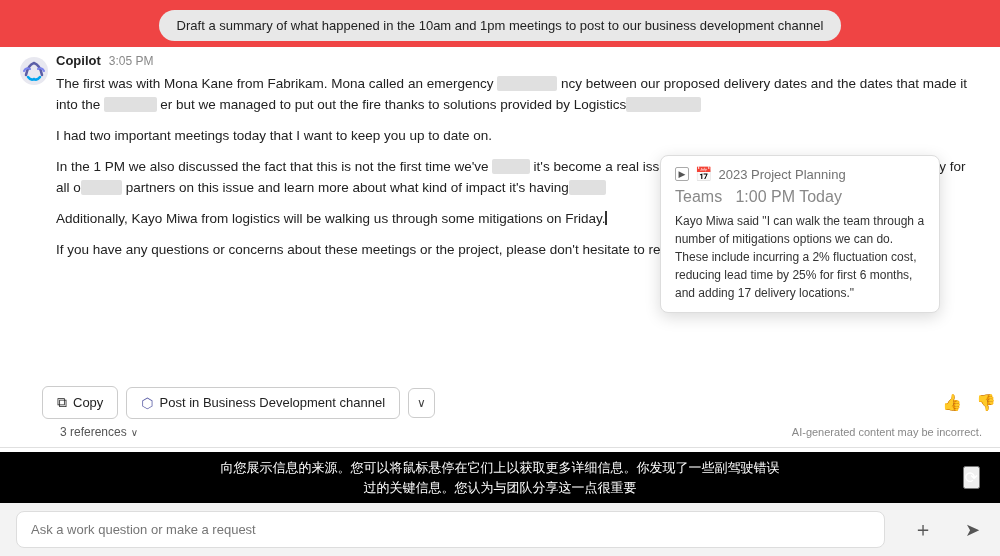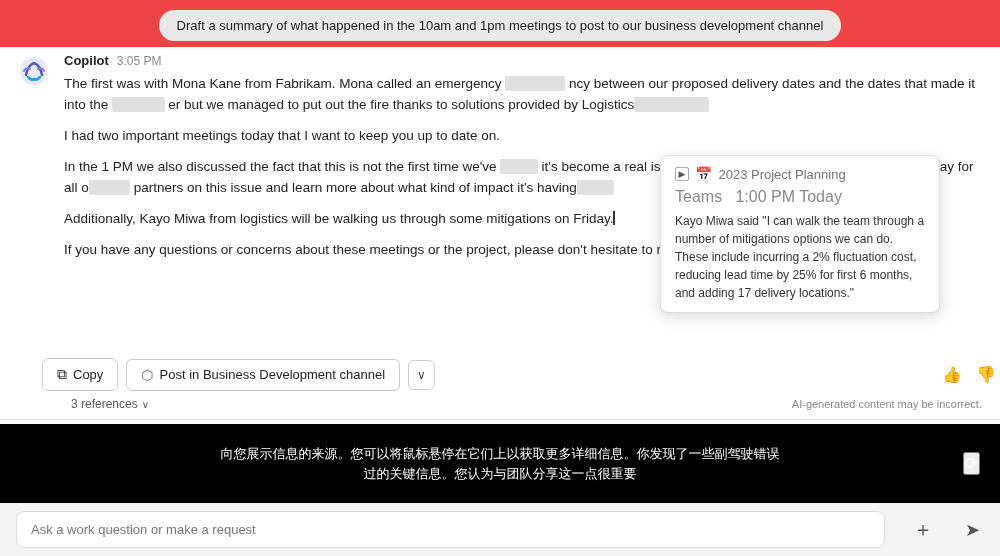--- a/index.html
+++ b/index.html
@@ -36,21 +36,21 @@
       font-size: 13px;
       color: #222;
       max-width: 700px;
       text-align: center;
     }
 
     
     .copilot-section {
       display: flex;
       padding: 6px 18px 4px 18px;
-      gap: 14px;
+      gap: 6px;
       position: relative;
       flex: 1;
       overflow: hidden;
     }
 
     .copilot-avatar {
       width: 32px;
       height: 32px;
       flex-shrink: 0;
       margin-top: 2px;
@@ -209,24 +209,23 @@
       padding: 4px;
       color: #555;
       font-size: 16px;
     }
 
     
     .references-row {
       display: flex;
       align-items: center;
       justify-content: space-between;
-      padding: 2px 18px 4px 24px;
+      padding: 2px 18px 4px 60px;
       font-size: 12px;
       color: #555;
-      margin-left: 47px;
     }
 
     .references-left {
       display: flex;
       align-items: center;
       gap: 4px;
       cursor: pointer;
     }
 
     .ai-disclaimer {
@@ -237,21 +236,21 @@
     
     .divider {
       height: 1px;
       background: #e0e0e0;
       margin: 4px 0;
     }
 
     
     .info-bar {
       background: #000;
-      padding: 20px 20px;
+      padding: 6px 20px;
       display: flex;
       align-items: center;
       justify-content: center;
       position: relative;
     }
 
     .info-bar-text {
       color: #fff;
       font-size: 13px;
       line-height: 1.5;

